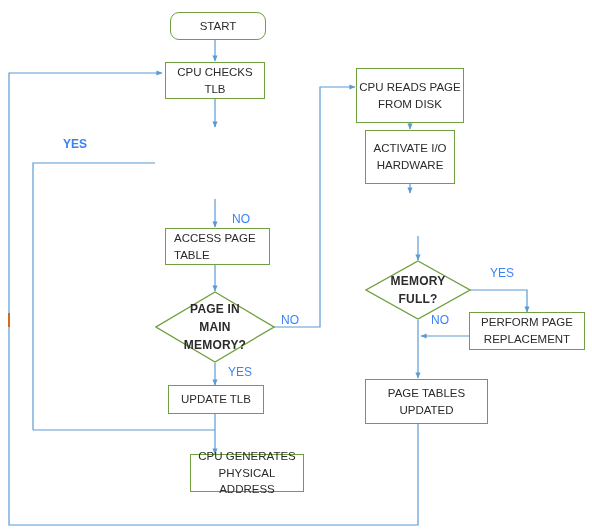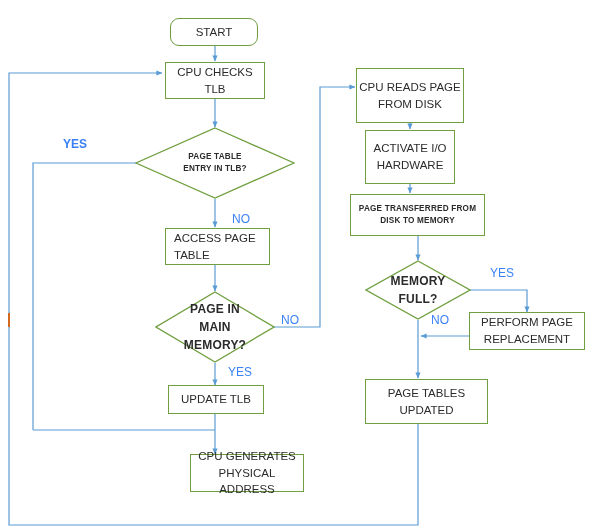--- a/index.html
+++ b/index.html
@@ -62,36 +62,29 @@
       <path d="M469,336 L421,336" marker-end="url(#ah)"></path>
 
       <path d="M418,320 L418,378" marker-end="url(#ah)"></path>
 
       <path d="M418,424 L418,525 L9,525 L9,73 L162,73" marker-end="url(#ah)"></path>
     </g>
   </svg>
 
   <div class="mark" style="left:8px;top:313px;width:2px;height:14px;"></div>
 
-  <div class="node term f11" style="left:170px;top:18px;width:88px;height:28px;">
+  <div class="node term f11" style="left:170px;top:12px;width:96px;height:28px;">
     <span class="txt">START</span>
   </div>
 
   <div class="node f11" style="left:165px;top:62px;width:100px;height:37px;">
     <span class="txt">CPU CHECKS
 TLB</span>
   </div>
 
-  <div class="diamond" style="left:135px;top:127px;width:160px;height:72px;">
-    <svg width="160" height="72" viewBox="0 0 160 72" xmlns="http://www.w3.org/2000/svg">
-      <polygon points="80,1 159,36 80,71 1,36" fill="#ffffff" stroke="#6f9f3f" stroke-width="1.3"></polygon>
-    </svg>
-    <div class="dlabel f8">PAGE TABLE
-ENTRY IN TLB?</div>
-  </div>
 
   <div class="node f11" style="left:165px;top:228px;width:105px;height:37px;justify-content:flex-end;">
     <span class="txt" style="text-align:left;padding-left:8px;width:100%;box-sizing:border-box;">ACCESS PAGE
 TABLE</span>
   </div>
 
   <div class="diamond" style="left:155px;top:291px;width:120px;height:72px;">
     <svg width="120" height="72" viewBox="0 0 120 72" xmlns="http://www.w3.org/2000/svg">
       <polygon points="60,1 119,36 60,71 1,36" fill="#ffffff" stroke="#6f9f3f" stroke-width="1.3"></polygon>
     </svg>
@@ -112,24 +105,20 @@
   <div class="node f11" style="left:356px;top:68px;width:108px;height:55px;">
     <span class="txt">CPU READS PAGE
 FROM DISK</span>
   </div>
 
   <div class="node f11" style="left:365px;top:130px;width:90px;height:54px;">
     <span class="txt">ACTIVATE I/O
 HARDWARE</span>
   </div>
 
-  <div class="node f8" style="left:350px;top:194px;width:135px;height:42px;">
-    <span class="txt" style="font-weight:bold;">PAGE TRANSFERRED FROM
-DISK TO MEMORY</span>
-  </div>
 
   <div class="diamond" style="left:365px;top:260px;width:106px;height:60px;">
     <svg width="106" height="60" viewBox="0 0 106 60" xmlns="http://www.w3.org/2000/svg">
       <polygon points="53,1 105,30 53,59 1,30" fill="#ffffff" stroke="#6f9f3f" stroke-width="1.3"></polygon>
     </svg>
     <div class="dlabel f75">MEMORY
 FULL?</div>
   </div>
 
   <div class="node f11" style="left:469px;top:312px;width:116px;height:38px;">

